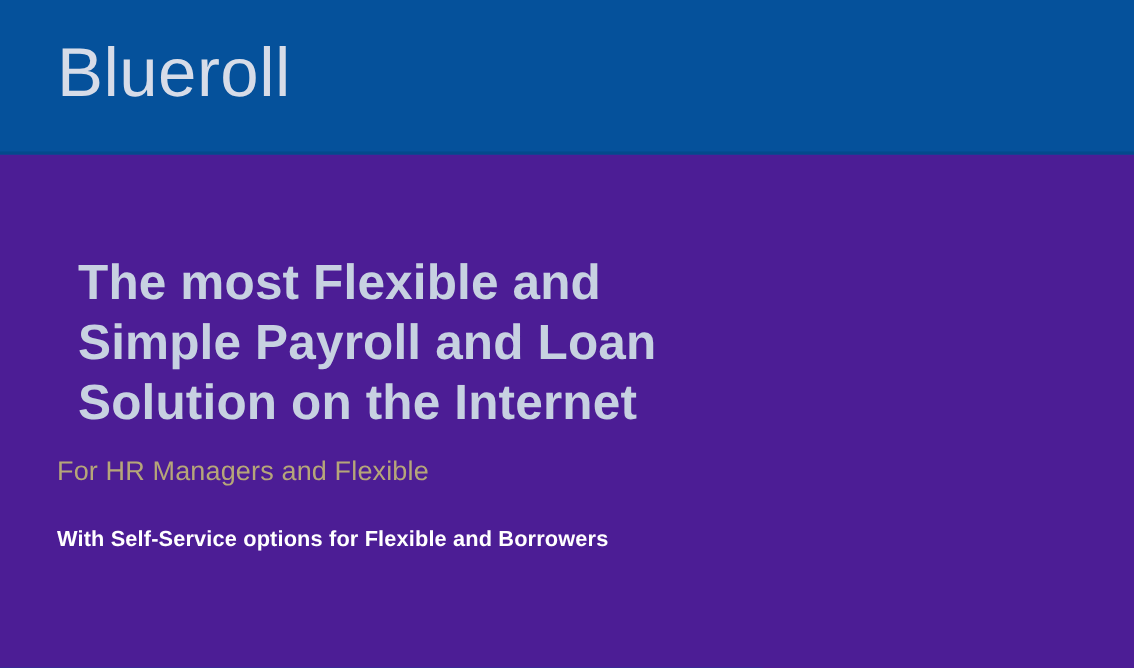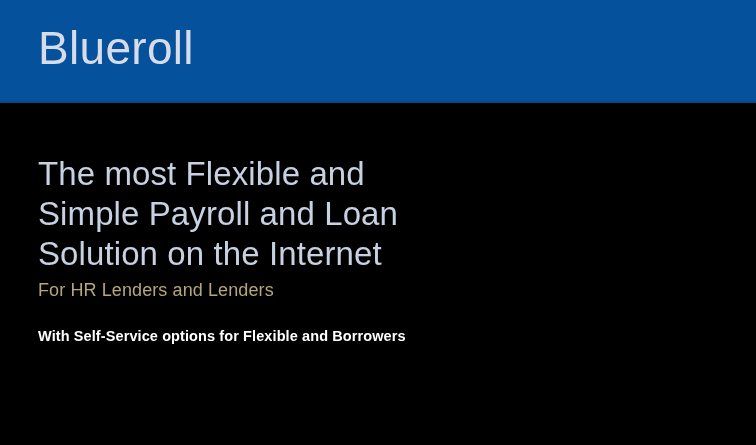--- a/index.html
+++ b/index.html
@@ -12,21 +12,21 @@
     overflow: hidden;
     background: #05519b;
     font-family: "Liberation Sans", sans-serif;
     -webkit-font-smoothing: antialiased;
   }
 
   .page {
     position: relative;
     width: 756px;
     height: 445px;
-    background: #000000;
+    background: #4c1d95;
     box-sizing: border-box;
   }
 
   
   .site-header {
     position: absolute;
     left: 0;
     top: 0;
     width: 756px;
     height: 103px;
@@ -59,24 +59,24 @@
   }
 
   .hero-inner {
     position: absolute;
     left: 38px;
     top: 51px;
     width: 640px;
   }
 
   .hero-headline {
-    margin: 0;
+    margin: 14px;
     font-size: 33px;
     line-height: 40px;
-    font-weight: 400;
+    font-weight: 700;
     letter-spacing: 0.1px;
     color: #c7d1e1;
     max-width: 400px;
   }
 
   .hero-tagline {
     margin: 4px 0 0 0;
     font-size: 18px;
     line-height: 24px;
     font-weight: 300;
@@ -98,18 +98,18 @@
 
 <div class="page">
 
   <header class="site-header">
     <div class="brand">Blueroll</div>
   </header>
 
   <section class="hero">
     <div class="hero-inner">
       <h1 class="hero-headline">The most Flexible and Simple Payroll and Loan Solution on the Internet</h1>
-      <p class="hero-tagline">For HR Lenders and Lenders</p>
+      <p class="hero-tagline">For HR Managers and Flexible</p>
       <p class="hero-subtext">With Self-Service options for Flexible and Borrowers</p>
     </div>
   </section>
 
 </div>
 
 </body></html>

